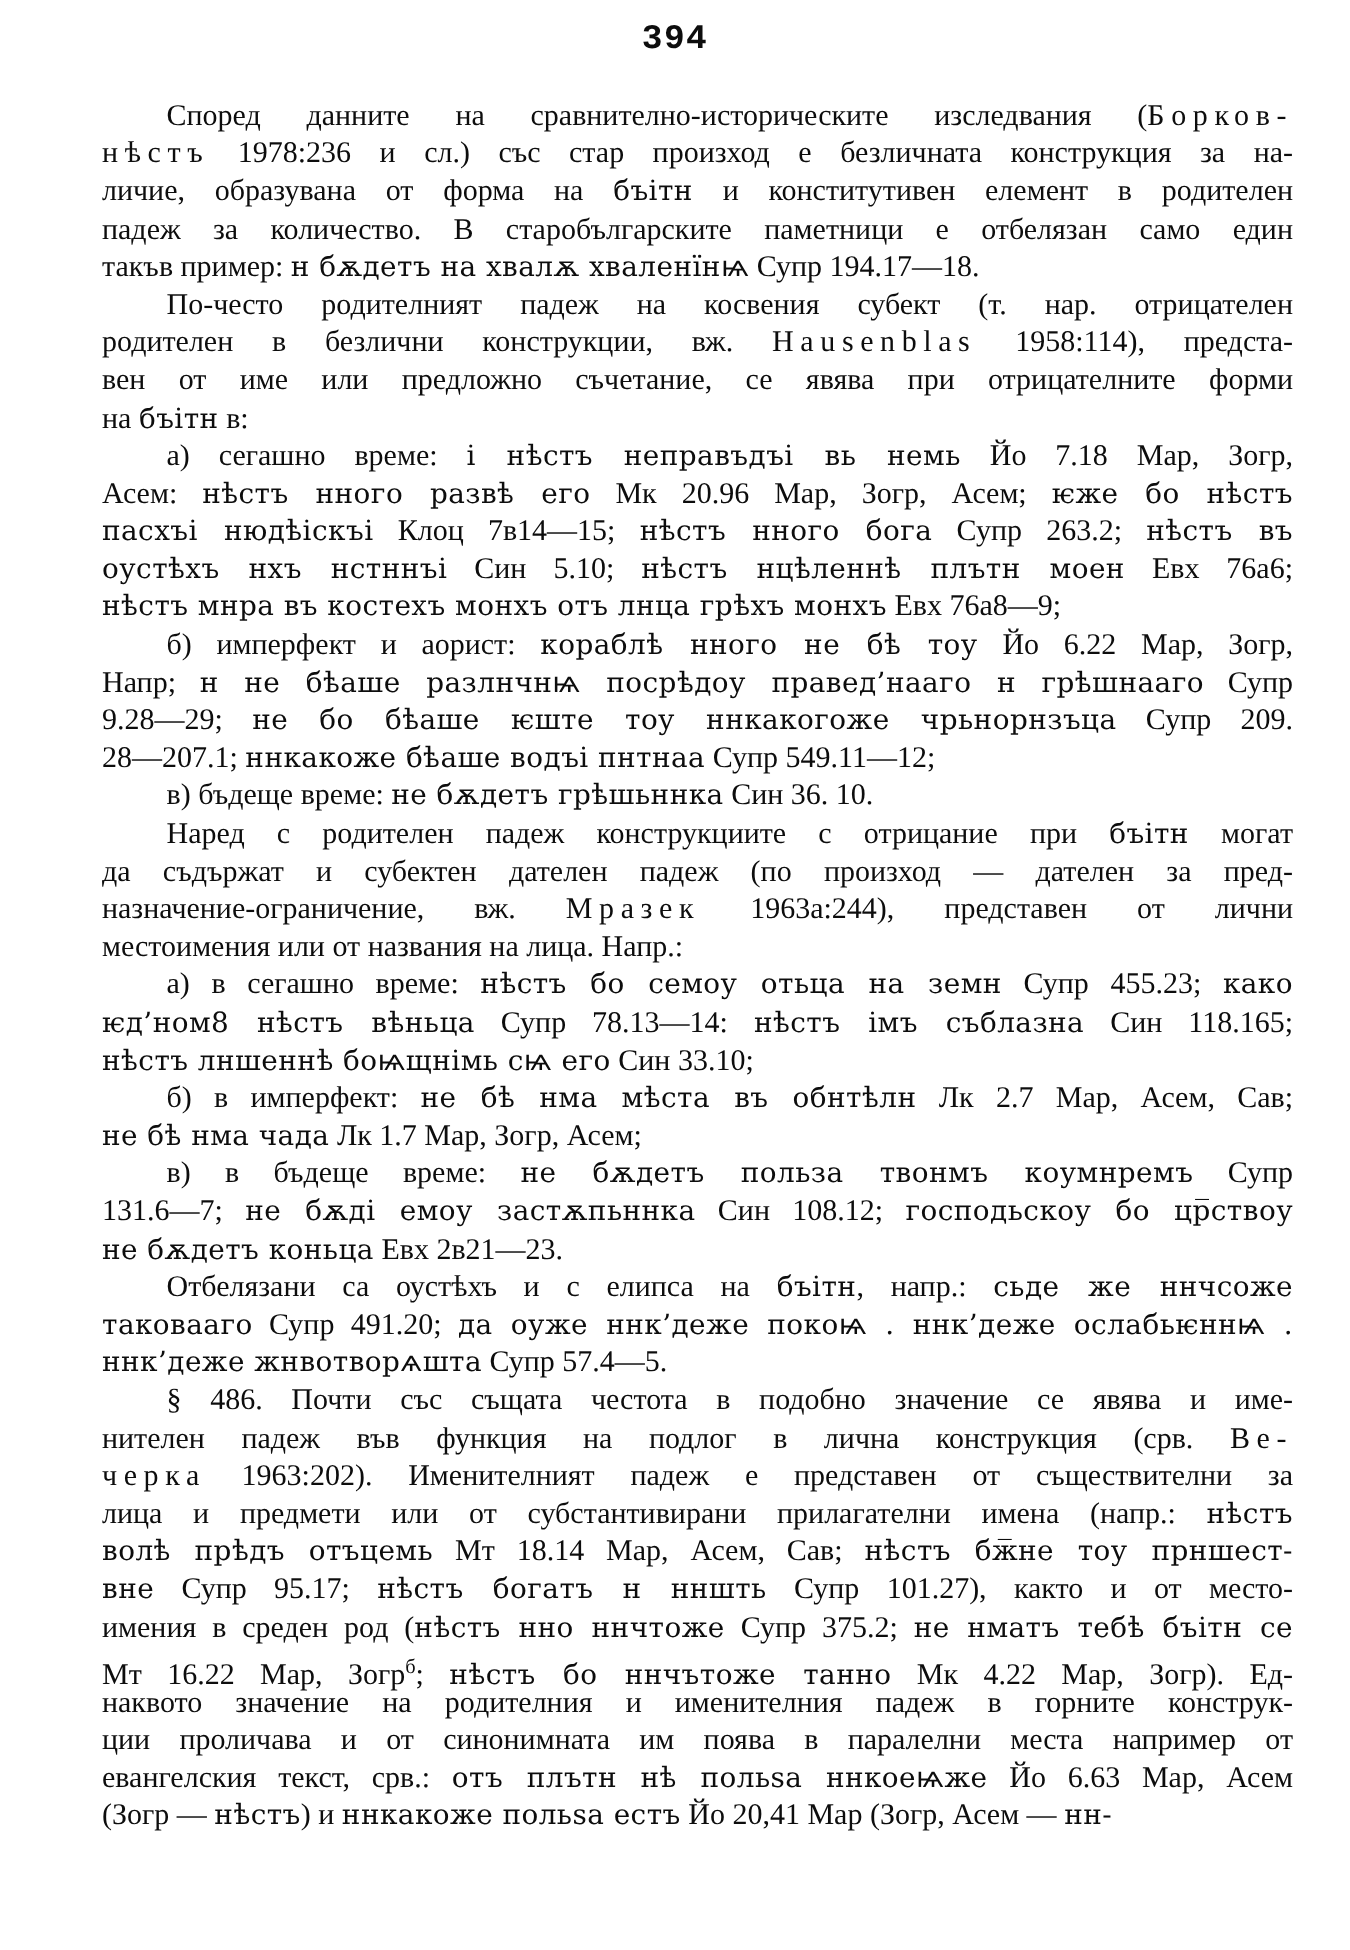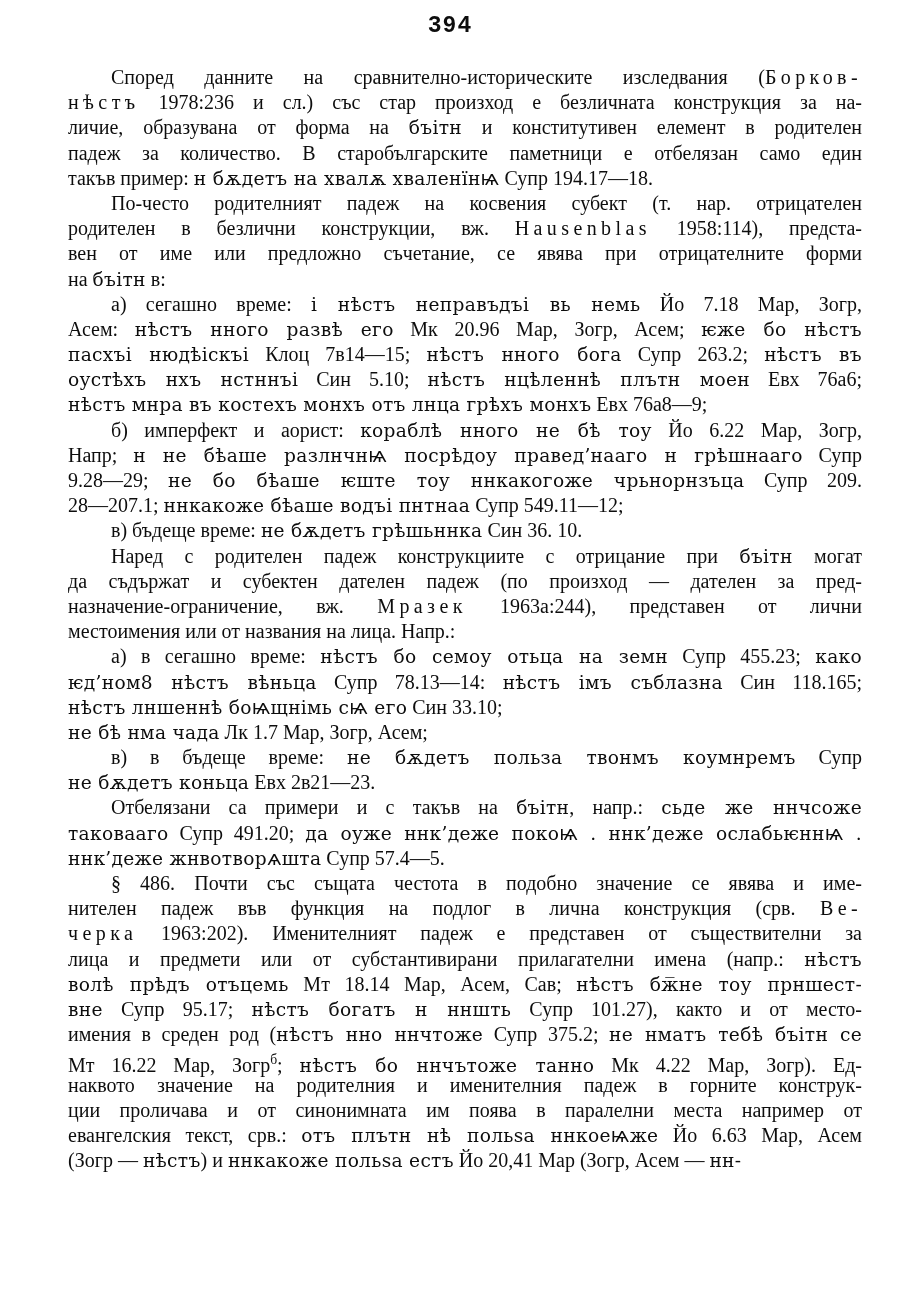--- a/index.html
+++ b/index.html
@@ -87,24 +87,26 @@
       <div class="line"><span class="run-body">9.28—29; </span><span class="run-ocs">не бо бѣаше ѥште тоу ннкакогоже чрьнорнзъца</span><span class="run-body"> Супр 209.</span></div>
       <div class="line last"><span class="run-body">28—207.1; </span><span class="run-ocs">ннкакоже бѣаше водъі пнтнаа</span><span class="run-body"> Супр 549.11—12;</span></div>
       <div class="line indent last"><span class="run-body">в) бъдеще време: </span><span class="run-ocs">не бѫдетъ грѣшьннка</span><span class="run-body"> Син 36. 10.</span></div>
       <div class="line indent"><span class="run-body">Наред с родителен падеж конструкциите с отрицание при </span><span class="run-ocs">бъітн</span><span class="run-body"> могат</span></div>
       <div class="line"><span class="run-body">да съдържат и субектен дателен падеж (по произход — дателен за пред-</span></div>
       <div class="line"><span class="run-body">назначение-ограничение, вж. </span><span class="run-spaced">Мразек</span><span class="run-body"> 1963а:244), представен от лични</span></div>
       <div class="line last"><span class="run-body">местоимения или от названия на лица. Напр.:</span></div>
       <div class="line indent"><span class="run-body">а) в сегашно време: </span><span class="run-ocs">нѣстъ бо семоу отьца на земн</span><span class="run-body"> Супр 455.23; </span><span class="run-ocs">како</span></div>
       <div class="line"><span class="run-ocs">ѥд’ном8 нѣстъ вѣньца</span><span class="run-body"> Супр 78.13—14: </span><span class="run-ocs">нѣстъ імъ съблазна</span><span class="run-body"> Син 118.165;</span></div>
       <div class="line last"><span class="run-ocs">нѣстъ лншеннѣ боѩщнімь сѩ его</span><span class="run-body"> Син 33.10;</span></div>
+      <div class="line indent"><span class="run-body">б) в имперфект: </span><span class="run-ocs">не бѣ нма мѣста въ обнтѣлн</span><span class="run-body"> Лк 2.7 Мар, Асем, Сав;</span></div>
       <div class="line last"><span class="run-ocs">не бѣ нма чада</span><span class="run-body"> Лк 1.7 Мар, Зогр, Асем;</span></div>
       <div class="line indent"><span class="run-body">в) в бъдеще време: </span><span class="run-ocs">не бѫдетъ польза твонмъ коумнремъ</span><span class="run-body"> Супр</span></div>
+      <div class="line"><span class="run-body">131.6—7; </span><span class="run-ocs">не бѫді емоу застѫпьннка</span><span class="run-body"> Син 108.12; </span><span class="run-ocs">господьскоу бо цр̅ствоу</span></div>
       <div class="line last"><span class="run-ocs">не бѫдетъ коньца</span><span class="run-body"> Евх 2в21—23.</span></div>
-      <div class="line indent"><span class="run-body">Отбелязани са примери и с такъв на </span><span class="run-ocs">бъітн</span><span class="run-body">, напр.: </span><span class="run-ocs">сьде же ннчсоже</span></div>
+      <div class="line indent"><span class="run-body">Отбелязани са оустѣхъ и с елипса на </span><span class="run-ocs">бъітн</span><span class="run-body">, напр.: </span><span class="run-ocs">сьде же ннчсоже</span></div>
       <div class="line"><span class="run-ocs">таковааго</span><span class="run-body"> Супр 491.20; </span><span class="run-ocs">да оуже ннк’деже покоѩ . ннк’деже ослабьѥннѩ .</span></div>
       <div class="line last"><span class="run-ocs">ннк’деже жнвотворѧшта</span><span class="run-body"> Супр 57.4—5.</span></div>
       <div class="line indent"><span class="run-body">§ 486. Почти със същата честота в подобно значение се явява и име-</span></div>
       <div class="line"><span class="run-body">нителен падеж във функция на подлог в лична конструкция (срв. </span><span class="run-spaced">Ве-</span></div>
       <div class="line"><span class="run-spaced">черка</span><span class="run-body"> 1963:202). Именителният падеж е представен от съществителни за</span></div>
       <div class="line"><span class="run-body">лица и предмети или от субстантивирани прилагателни имена (напр.: </span><span class="run-ocs">нѣстъ</span></div>
       <div class="line"><span class="run-ocs">волѣ прѣдъ отъцемь</span><span class="run-body"> Мт 18.14 Мар, Асем, Сав; </span><span class="run-ocs">нѣстъ бж̅не тоу прншест-</span></div>
       <div class="line"><span class="run-ocs">вне</span><span class="run-body"> Супр 95.17; </span><span class="run-ocs">нѣстъ богатъ н нншть</span><span class="run-body"> Супр 101.27), както и от место-</span></div>
       <div class="line"><span class="run-body">имения в среден род (</span><span class="run-ocs">нѣстъ нно ннчтоже</span><span class="run-body"> Супр 375.2; </span><span class="run-ocs">не нматъ тебѣ бъітн се</span></div>
       <div class="line"><span class="run-body">Мт 16.22 Мар, Зогр</span><span class="run-sup">б</span><span class="run-body">; </span><span class="run-ocs">нѣстъ бо ннчътоже танно</span><span class="run-body"> Мк 4.22 Мар, Зогр). Ед-</span></div>

